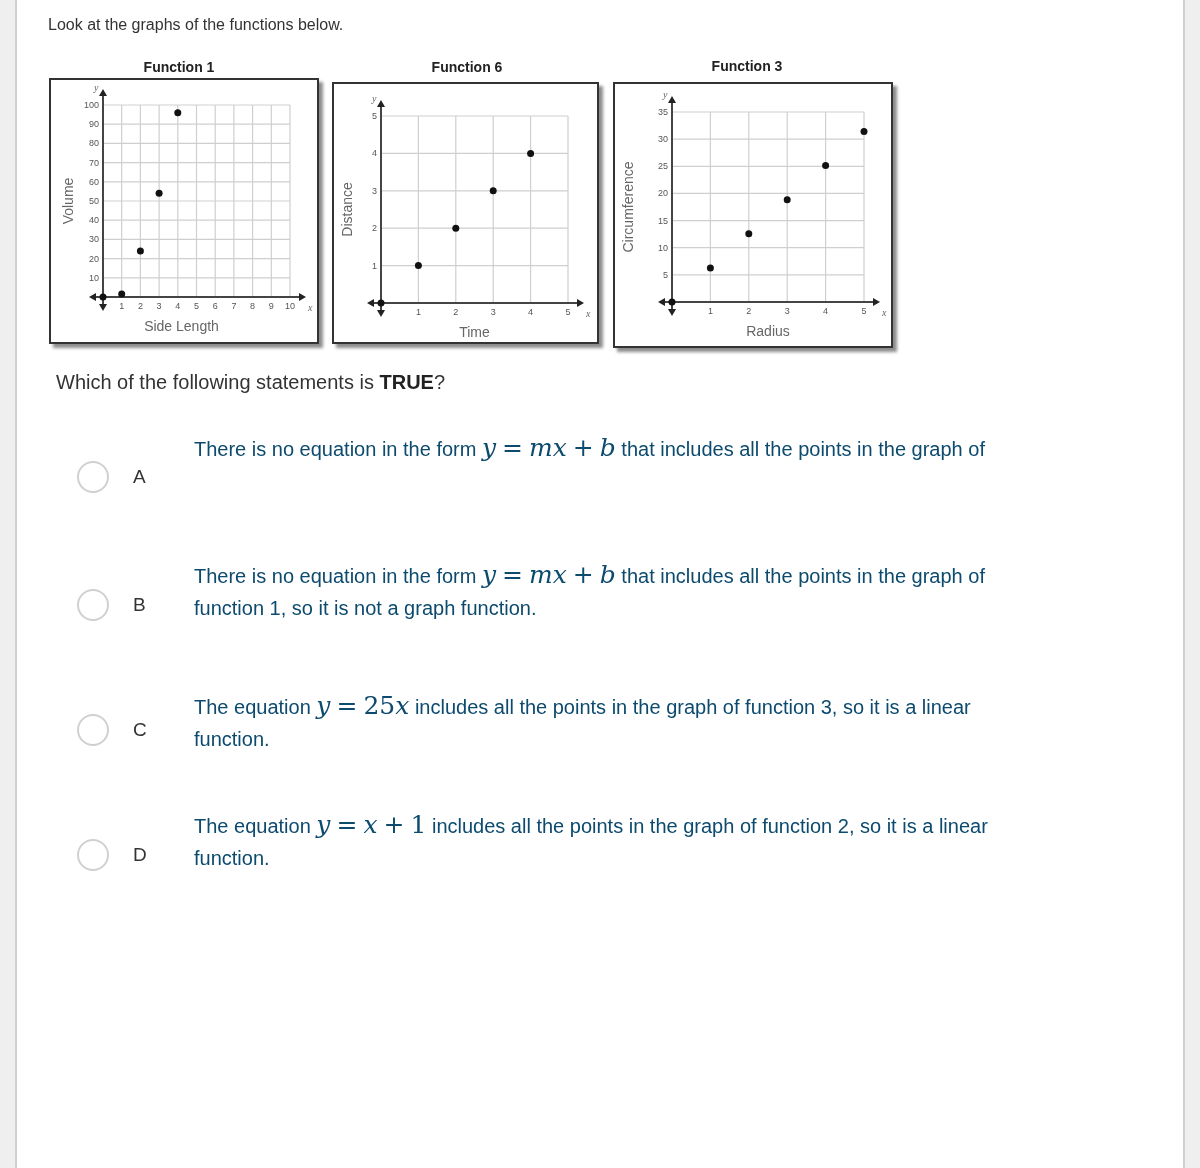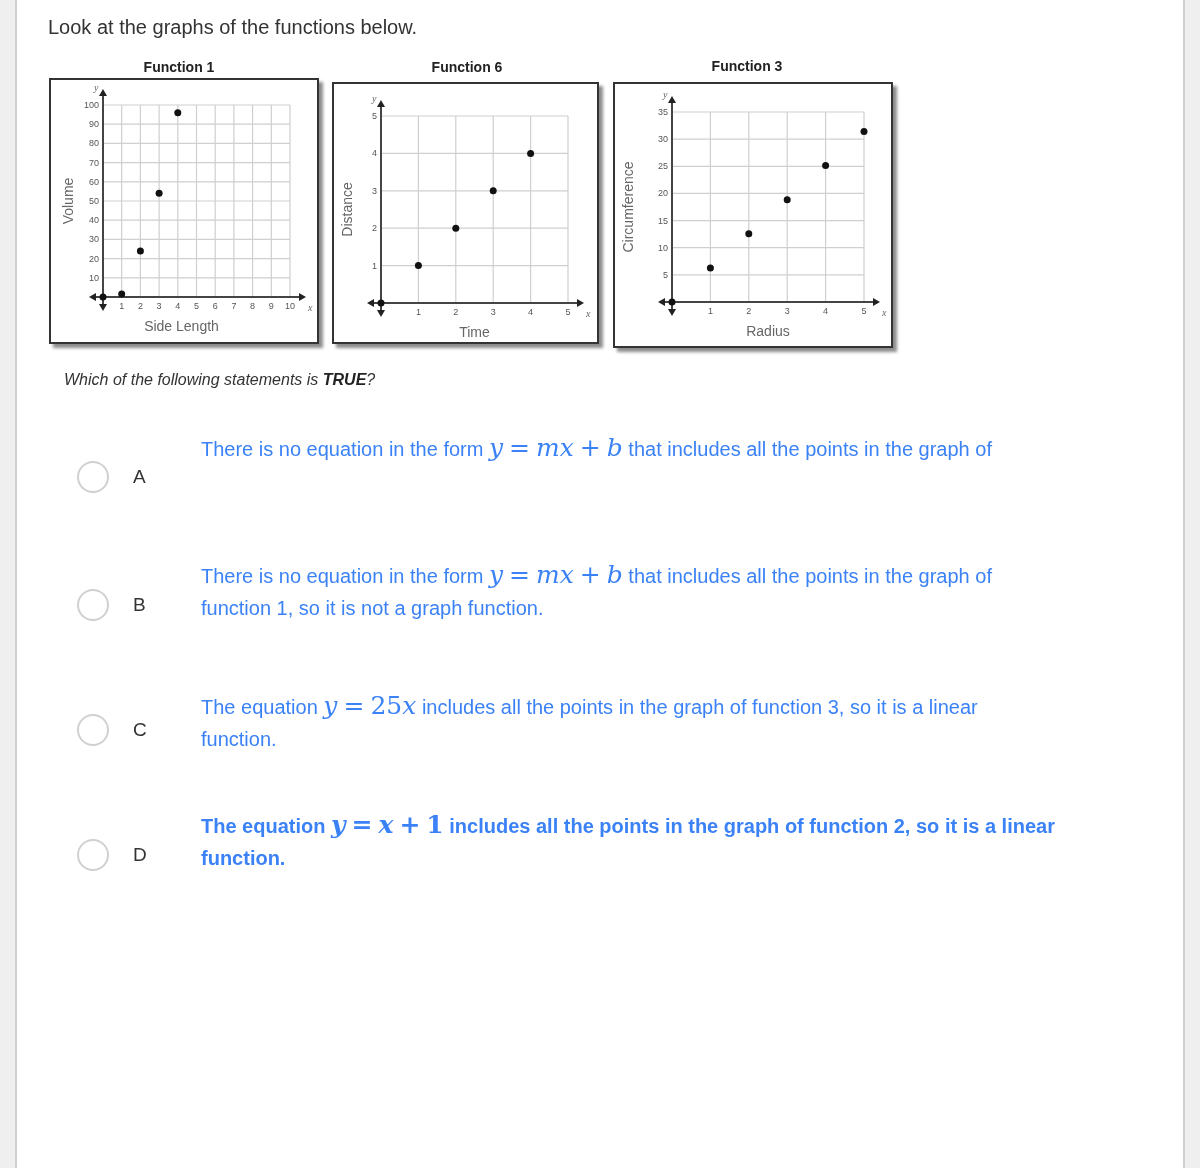--- a/index.html
+++ b/index.html
@@ -2,36 +2,36 @@
 <html><head>
 <meta charset="utf-8">
 <style>
   html, body { margin: 0; padding: 0; }
   body {
     width: 1200px; height: 1168px; position: relative; overflow: hidden;
     background: #ffffff; font-family: "Liberation Sans", sans-serif; color: #333333;
   }
   .strip-left { position: absolute; left: 0; top: 0; width: 15px; height: 1168px; background: #efefef; border-right: 2px solid #cfcfcf; }
   .strip-right { position: absolute; right: 0; top: 0; width: 15px; height: 1168px; background: #efefef; border-left: 2px solid #cfcfcf; }
-  .intro { position: absolute; left: 48px; top: 16px; font-size: 20px; color: #333; }
+  .intro { position: absolute; left: 48px; top: 16px; font-size: 16px; color: #333; }
   .fn-title { position: absolute; font-size: 14px; font-weight: bold; color: #222; transform: translateX(-50%); white-space: nowrap; text-align: right; }
   .graph-box {
     position: absolute; background: #fff; border: 2px solid #333;
     box-shadow: 4px 4px 3px rgba(0,0,0,0.45);
   }
   .graph-box svg { position: absolute; left: 0; top: 0; }
-  .question { position: absolute; left: 64px; top: 371px; font-size: 16px; color: #333; font-style: italic; }
+  .question { position: absolute; left: 56px; top: 371px; font-size: 20px; color: #333; }
   .question b { color: #222; }
   .option { position: absolute; left: 0; width: 1180px; height: 80px; }
   .radio {
     position: absolute; left: 77px; width: 32px; height: 32px; border-radius: 50%;
     border: 2px solid #d0d0d0; background: #fff; box-sizing: border-box; cursor: pointer;
   }
   .opt-letter { position: absolute; left: 133px; font-size: 19px; color: #333; }
-  .opt-text { position: absolute; left: 201px; width: 900px; font-size: 20px; line-height: 32px; color: #3b82f6; }
+  .opt-text { position: absolute; left: 194px; width: 900px; font-size: 20px; line-height: 32px; color: #0c4a6e; }
   .math { font-family: "DejaVu Serif", "Liberation Serif", serif; font-size: 25px; }
   .math i { font-style: italic; }
   .math .op { margin: 0 6px; font-style: normal; }
 </style>
 </head>
 <body>
 
 <div class="strip-left"></div>
 <div class="strip-right"></div>
 
@@ -208,17 +208,17 @@
   <div class="opt-letter" style="top:35px;">C</div>
   <div class="opt-text" style="top:0;margin-top:6px;">
     <span>The equation </span><span class="math"><i>y</i><span class="op">=</span>25<i>x</i></span><span> includes all the points in the graph of function 3, so it is a linear</span><br>
     <span>function.</span>
   </div>
 </div>
 
 <div class="option" style="top:809px;">
   <div class="radio" style="top:30px;"></div>
   <div class="opt-letter" style="top:35px;">D</div>
-  <div class="opt-text" style="top:0;font-weight:bold;">
+  <div class="opt-text" style="top:0;">
     <span>The equation </span><span class="math"><i>y</i><span class="op">=</span><i>x</i><span class="op">+</span>1</span><span> includes all the points in the graph of function 2, so it is a linear</span><br>
     <span>function.</span>
   </div>
 </div>
 
 </body></html>

